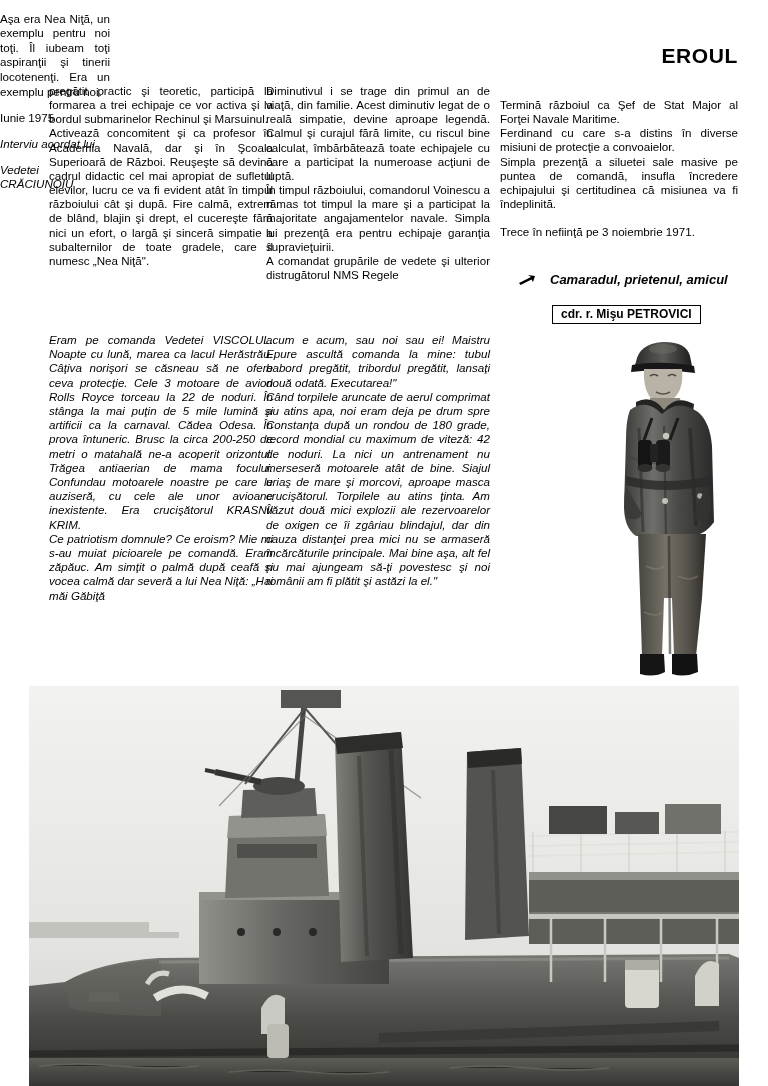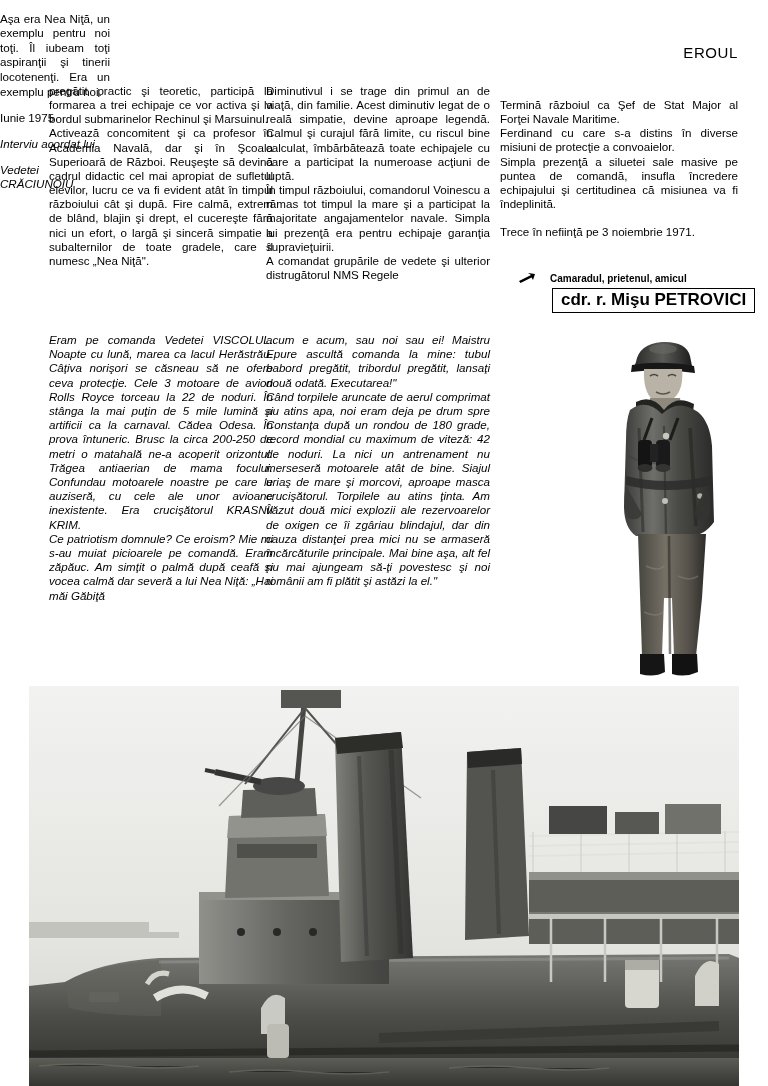--- a/index.html
+++ b/index.html
@@ -22,22 +22,22 @@
     width: 768px; height: 1086px;
     background: #fff;
   }
 
   
   .header {
     position: absolute;
     left: 0; top: 44px;
     width: 738px;
     text-align: right;
-    font-size: 15px;
-    font-weight: normal;
+    font-size: 21px;
+    font-weight: bold;
     letter-spacing: 0.6px;
   }
 
   
   .col {
     position: absolute;
     font-size: 11.6px;
     line-height: 14.15px;
     text-align: justify;
   }
@@ -78,31 +78,32 @@
     gap: 14px;
     justify-content: flex-start;
     padding-left: 18px;
   }
   .byline-arrow {
     width: 18px; height: 12px;
     flex: 0 0 auto;
   }
   .byline-title {
     font-weight: bold;
-    font-size: 10px;
+    font-size: 13px;
     white-space: nowrap;
+    font-style: italic;
   }
   .byline-box {
-    margin-top: 4px;
+    margin-top: 18px;
     margin-left: 52px;
     border: 1.3px solid #000;
     padding: 1px 8px 2px 8px;
     display: inline-block;
     font-weight: bold;
-    font-size: 17px;
+    font-size: 12px;
     white-space: nowrap;
   }
 
   .credit-italic {
     font-style: italic;
     font-weight: normal;
     line-height: 14.2px;
   }
 
   

